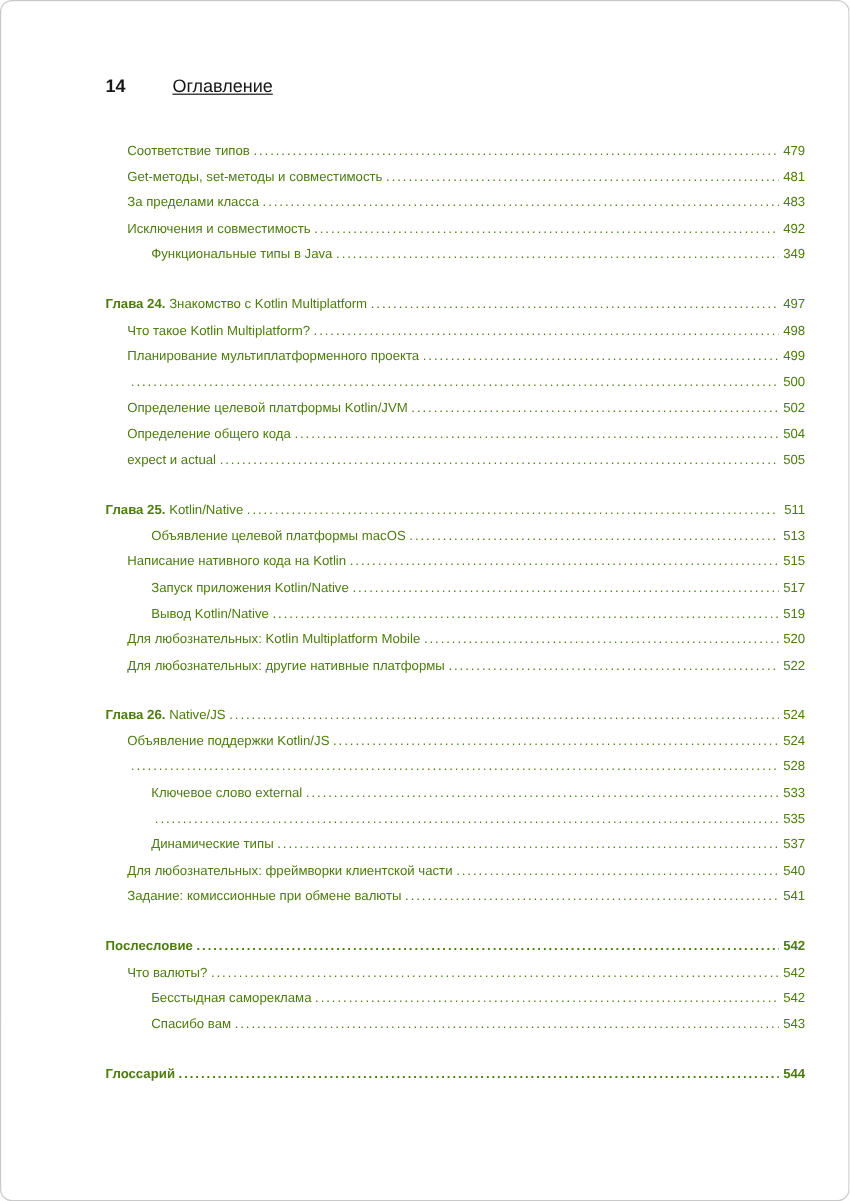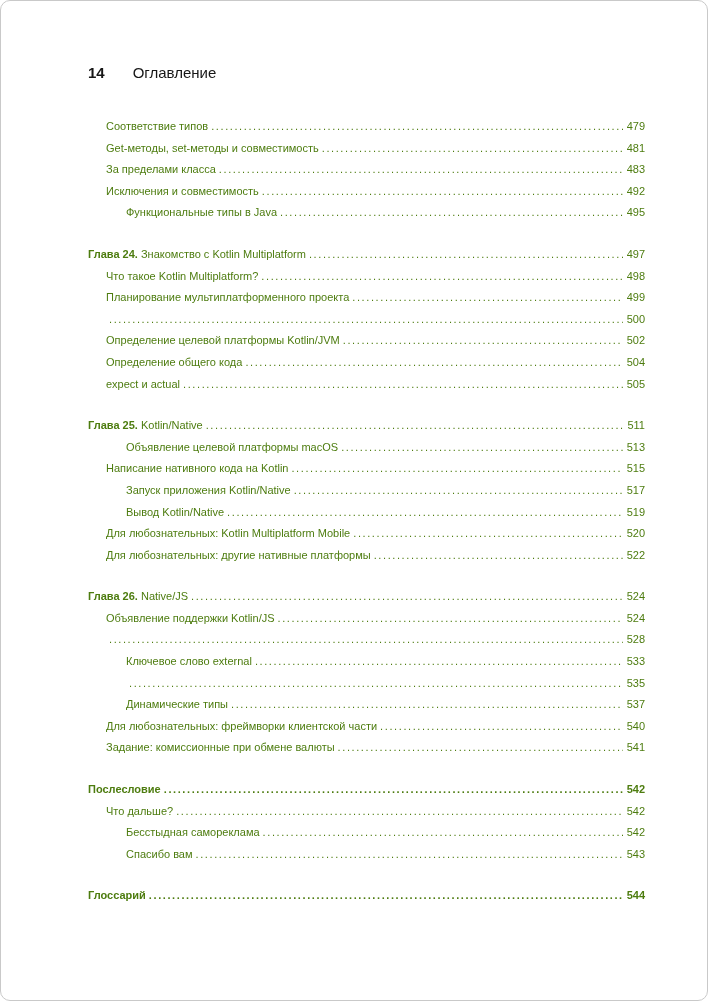--- a/index.html
+++ b/index.html
@@ -13,37 +13,38 @@
     height: 1001px;
     position: relative;
   }
   .book-page {
     position: absolute;
     inset: 0;
     background: #ffffff;
     border: 1px solid #c9c9c9;
     border-radius: 10px;
     box-sizing: border-box;
-    padding: 63px 62px 0 87px;
+    padding: 63px 36px 0 87px;
     color: #161616;
     overflow: hidden;
   }
   .page-header {
     display: flex;
     align-items: baseline;
     font-size: 15px;
     line-height: 18px;
     margin-bottom: 34px;
   }
   .page-num {
     font-weight: 700;
   }
   .header-title {
-    margin-left: 28px;
+    margin-left: 39px;
     font-weight: 400;
+    text-decoration: underline;
   }
   .toc-group + .toc-group {
     margin-top: 20px;
   }
   .toc-row {
     display: flex;
     align-items: baseline;
     font-size: 11px;
     line-height: 21.6px;
     color: #4d7c0f;
@@ -95,21 +96,21 @@
           <span class="pg">483</span>
         </div>
         <div class="toc-row lvl1">
           <span class="title">Исключения и совместимость</span>
           <span class="leader"></span>
           <span class="pg">492</span>
         </div>
         <div class="toc-row lvl2">
           <span class="title">Функциональные типы в Java</span>
           <span class="leader"></span>
-          <span class="pg">495</span>
+          <span class="pg">349</span>
         </div>
       </section>
       <section class="toc-group">
         <div class="toc-row lvl0">
           <span class="title"><b>Глава 24.</b>&nbsp;<span>Знакомство с Kotlin Multiplatform</span></span>
           <span class="leader"></span>
           <span class="pg">497</span>
         </div>
         <div class="toc-row lvl1">
           <span class="title">Что такое Kotlin Multiplatform?</span>
@@ -218,21 +219,21 @@
           <span class="pg">541</span>
         </div>
       </section>
       <section class="toc-group">
         <div class="toc-row lvl0 bold">
           <span class="title">Послесловие</span>
           <span class="leader"></span>
           <span class="pg">542</span>
         </div>
         <div class="toc-row lvl1">
-          <span class="title">Что дальше?</span>
+          <span class="title">Что валюты?</span>
           <span class="leader"></span>
           <span class="pg">542</span>
         </div>
         <div class="toc-row lvl2">
           <span class="title">Бесстыдная самореклама</span>
           <span class="leader"></span>
           <span class="pg">542</span>
         </div>
         <div class="toc-row lvl2">
           <span class="title">Спасибо вам</span>

